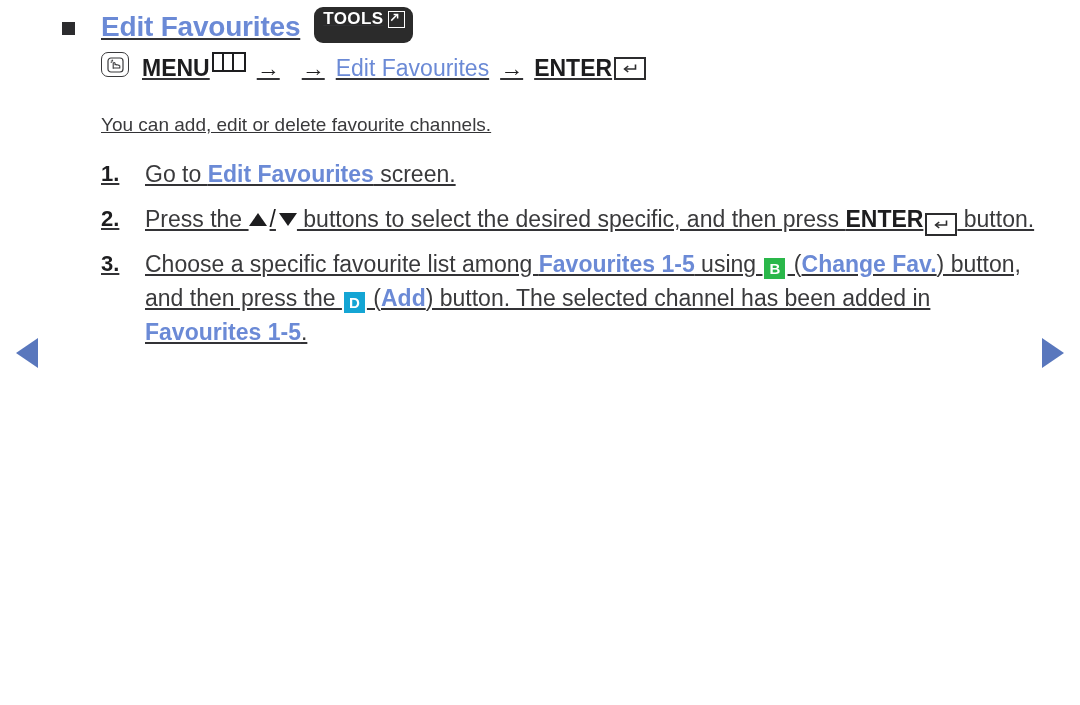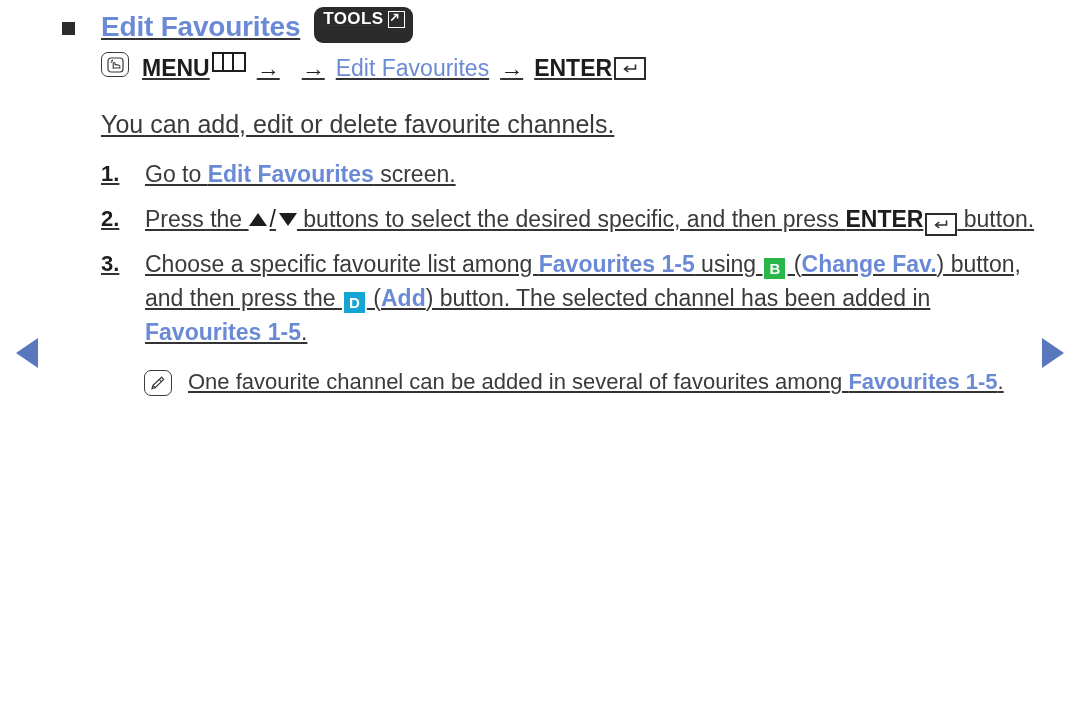--- a/index.html
+++ b/index.html
@@ -163,21 +163,21 @@
     justify-content: center;
     width: 28px;
     height: 19px;
     border: 2px solid #2c2c2e;
     margin-left: 2px;
     vertical-align: -3px;
   }
 
   
   .para {
-    font-size: 25px;
+    font-size: 19px;
     line-height: 33px;
     margin-left: 39px;
     margin-bottom: 16px;
     color: #3a3a3c;
     margin-top: 24px;
   }
 
   
   .step {
     display: flex;
@@ -328,26 +328,14 @@
     </span>
   </div>
 
   <div class="step">
     <span class="step-num">3.</span>
     <span class="step-body">
       <span>Choose a specific favourite list among </span><span class="blue-bold">Favourites 1-5</span><span> using </span><span class="key-badge key-b">B</span><span> (</span><span class="blue-bold">Change Fav.</span><span>) button, and then press the </span><span class="key-badge key-d">D</span><span> (</span><span class="blue-bold">Add</span><span>) button. The selected channel has been added in </span><span class="blue-bold">Favourites 1-5</span><span>.</span>
     </span>
   </div>
 
-  <div class="note">
-    <span class="note-icon">
-      <svg width="18" height="16" viewBox="0 0 18 16">
-        <path d="M12.6 2.2 L4.0 10.4 L3.0 13.6 L6.2 12.6 L14.6 4.4 Z" fill="none" stroke="#3a3a3c" stroke-width="1.2"></path>
-        <path d="M4.0 10.4 L6.2 12.6" stroke="#3a3a3c" stroke-width="1.1"></path>
-        <path d="M10.2 4.4 L12.4 6.6" stroke="#3a3a3c" stroke-width="1.1"></path>
-      </svg>
-    </span>
-    <span class="note-body">
-      <span>One favourite channel can be added in several of favourites among </span><span class="blue-bold">Favourites 1-5</span><span>.</span>
-    </span>
-  </div>
 
 </div>
 
 </body></html>

